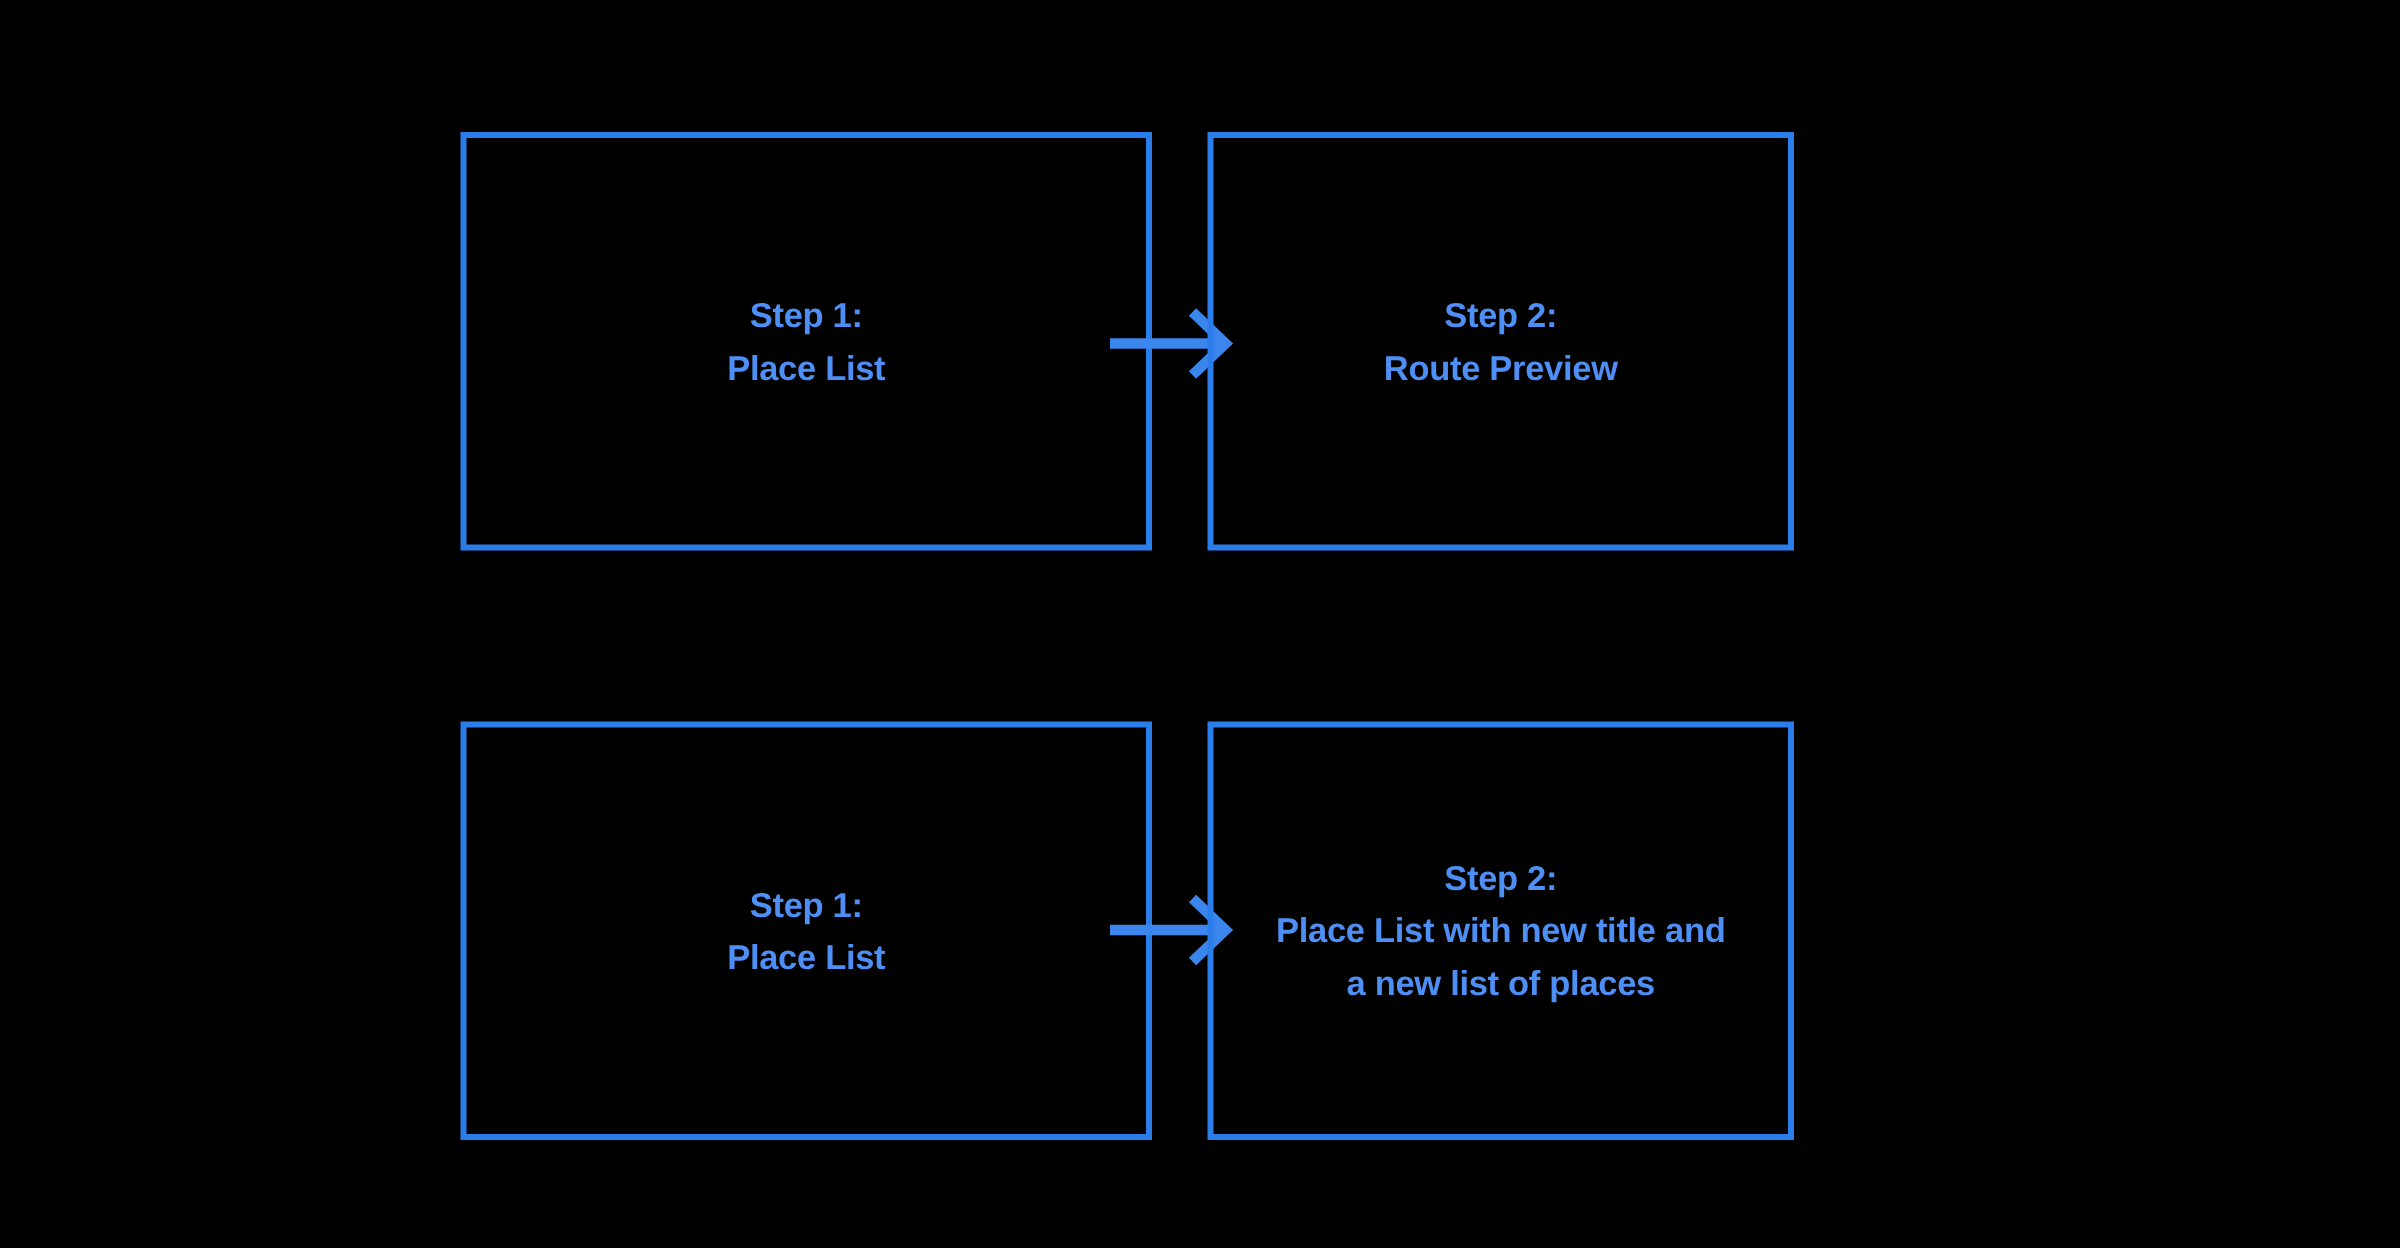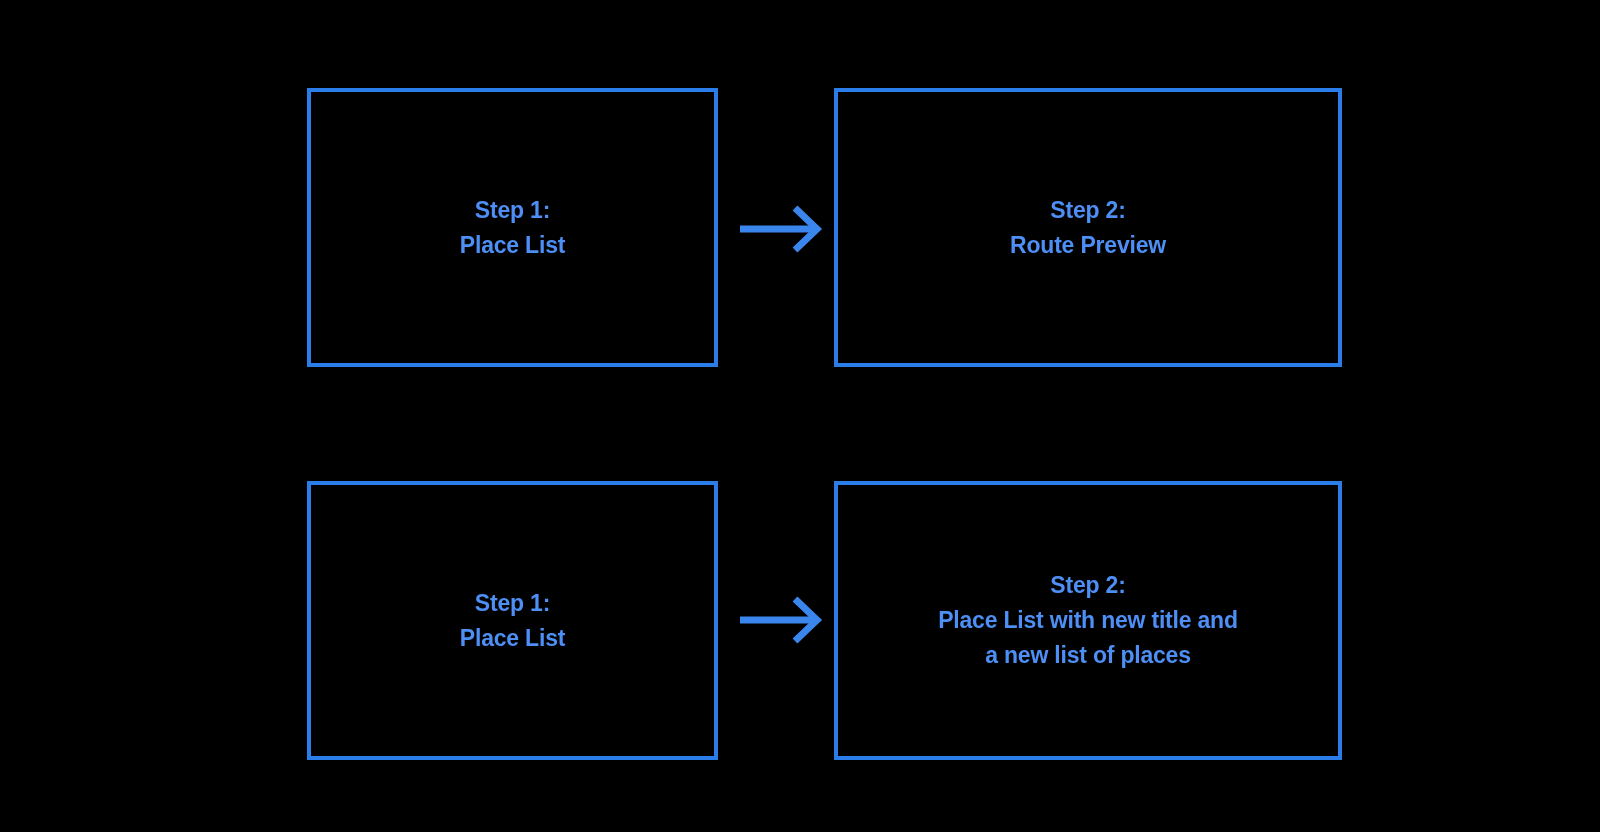--- a/index.html
+++ b/index.html
@@ -39,27 +39,27 @@
     border: 4px solid #2b7de9;
     background: transparent;
     display: flex;
     align-items: center;
     justify-content: center;
     text-align: center;
   }
   .step-box.box-left {
     left: 307px;
     top: 0;
-    width: 411px;
+    width: 461px;
     height: 279px;
   }
   .step-box.box-right {
-    left: 834px;
+    left: 805px;
     top: 0;
-    width: 508px;
+    width: 391px;
     height: 279px;
   }
 
   .step-label {
     color: #4d8ff5;
     font-size: 23px;
     font-weight: bold;
     line-height: 35px;
     letter-spacing: -0.2px;
     white-space: pre-line;

